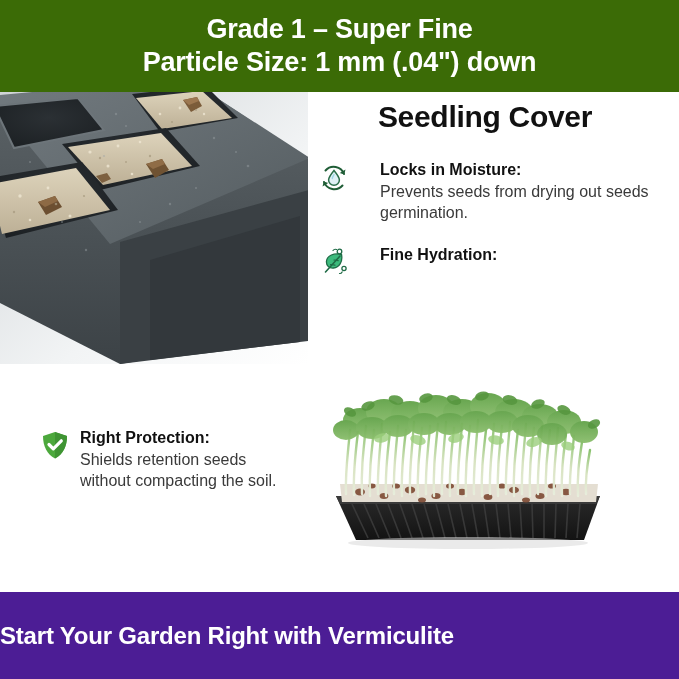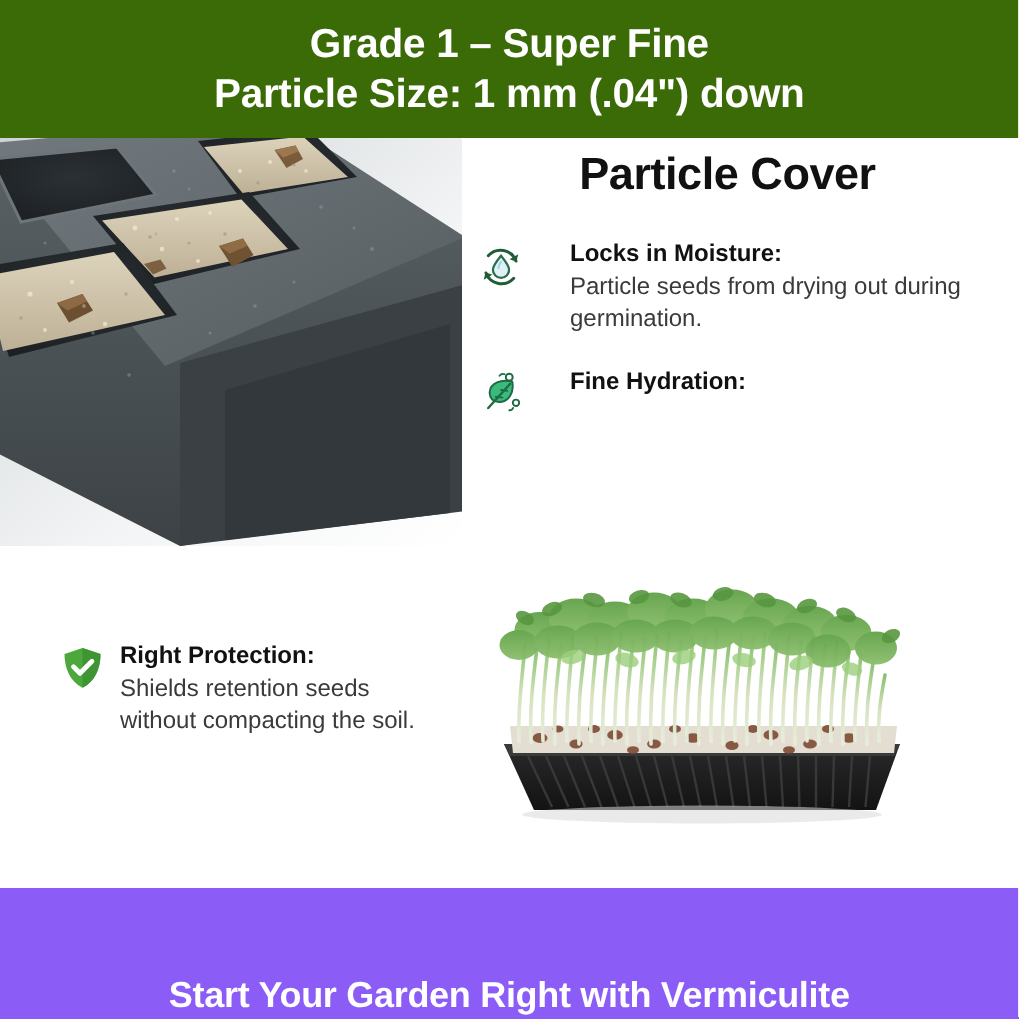--- a/index.html
+++ b/index.html
@@ -63,22 +63,22 @@
 
   
   .greens-photo{
     position:absolute;left:300px;top:368px;width:330px;height:192px;overflow:hidden;
   }
   .greens-photo svg{display:block;}
 
   
   .footer-band{
     position:absolute;left:0;top:592px;width:679px;height:87px;
-    background:#8b5cf6;
-    display:flex;flex-direction:column;align-items:center;justify-content:flex-end;text-align:center;
+    background:#4c1d95;
+    display:flex;flex-direction:row;align-items:center;justify-content:flex-start;text-align:center;
   }
   .footer-line{
     color:#ffffff;font-weight:bold;font-size:24px;line-height:31px;letter-spacing:-0.2px;white-space:nowrap;
   }
 </style>
 </head>
 <body>
 
 <div class="page">
 
@@ -177,36 +177,36 @@
           <circle cx="84" cy="104" r="1.1"></circle>
         <circle cx="14" cy="120" r="1.2"></circle>
           <circle cx="196" cy="18" r="1"></circle>
         <circle cx="172" cy="30" r="1.1"></circle>
           <circle cx="150" cy="64" r="1.2"></circle>
       </g>
     </svg>
   </div>
 
   <div class="right-col">
-    <div class="section-title">Particle Cover</div>
+    <div class="section-title">Seedling Cover</div>
 
     <div class="bullet">
       <span class="ic">
         <svg width="32" height="32" viewBox="0 0 32 32" xmlns="http://www.w3.org/2000/svg">
           <path d="M26 12 A11 11 0 0 0 7.5 8.5" fill="none" stroke="#1f5d36" stroke-width="2" stroke-linecap="round"></path>
           <path d="M6 20 A11 11 0 0 0 24.5 23.5" fill="none" stroke="#1f5d36" stroke-width="2" stroke-linecap="round"></path>
           <path d="M27.5 7.5 l-1.2 5 l-4.6 -1.6 z" fill="#1f5d36"></path>
           <path d="M4.5 24.5 l1.2 -5 l4.6 1.6 z" fill="#1f5d36"></path>
           <path d="M16 8.5 c3.6 4.4 5.4 7 5.4 9.4 a5.4 5.4 0 0 1 -10.8 0 c0 -2.4 1.8 -5 5.4 -9.4 z" fill="#dff1f6" stroke="#2a6e4a" stroke-width="1.5"></path>
           <path d="M14.3 16.6 c0 -1.3 0.9 -2.8 1.7 -4" fill="none" stroke="#9fd6e6" stroke-width="1.4" stroke-linecap="round"></path>
         </svg>
       </span>
       <span class="txt">
         <span class="b-head" style="display:block">Locks in Moisture:</span>
-        <span class="b-body" style="display:block">Particle seeds from drying out during germination.</span>
+        <span class="b-body" style="display:block">Prevents seeds from drying out seeds germination.</span>
       </span>
     </div>
 
     <div class="bullet">
       <span class="ic">
         <svg width="32" height="32" viewBox="0 0 32 32" xmlns="http://www.w3.org/2000/svg">
           <path d="M23.5 7.5 c1.5 7.5 -2.5 13 -8 13.5 c-4.5 0.4 -7.5 -2.5 -7 -7 c0.6 -5.4 7.5 -8.5 15 -6.5 z" fill="#3cba7c" stroke="#1f6b46" stroke-width="1.3"></path>
           <path d="M7.5 25 L22 9" fill="none" stroke="#1f6b46" stroke-width="1.6" stroke-linecap="round"></path>
           <path d="M12.5 17.5 l4.5 0.6" fill="none" stroke="#1f6b46" stroke-width="1.2" stroke-linecap="round"></path>
           <path d="M16 13 l4.2 0.6" fill="none" stroke="#1f6b46" stroke-width="1.2" stroke-linecap="round"></path>

